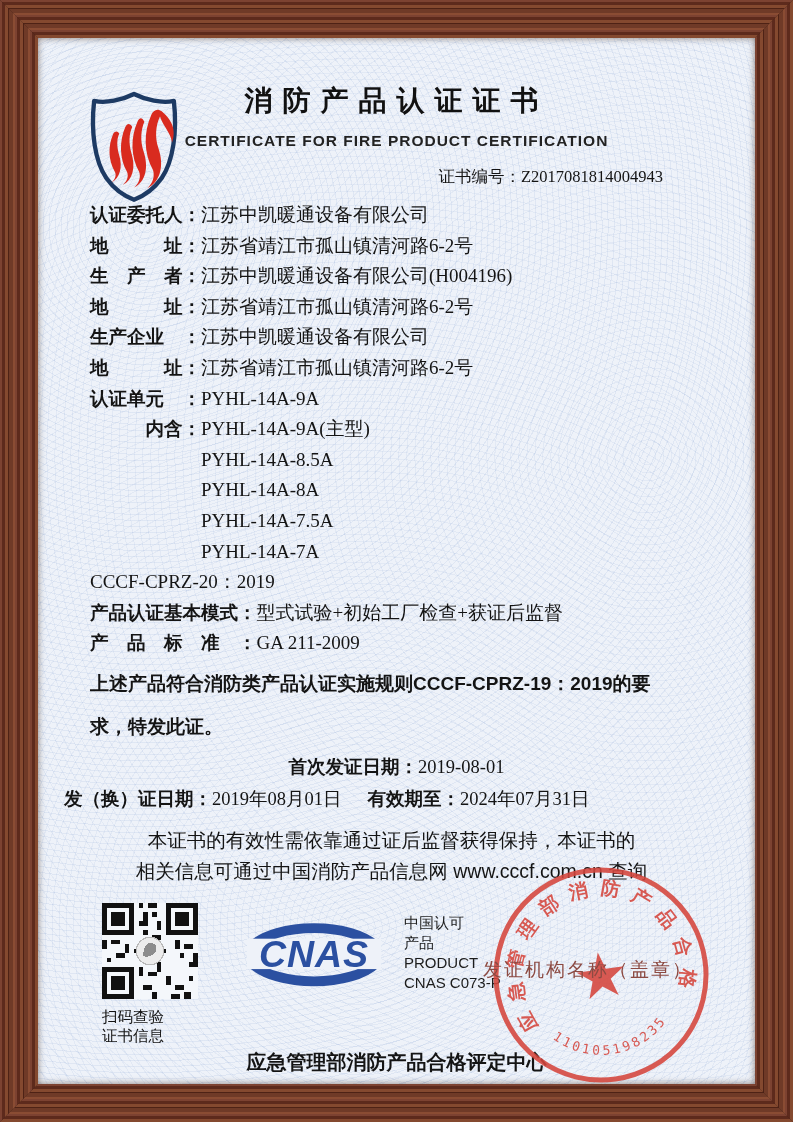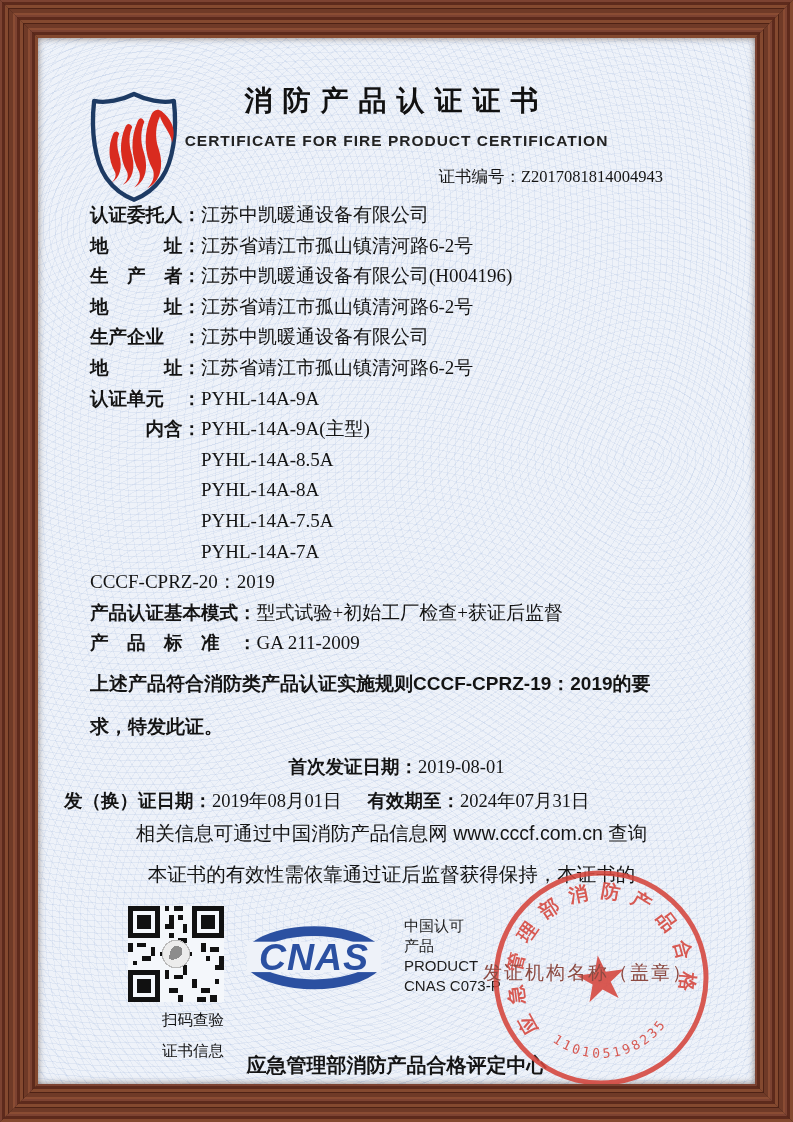--- a/index.html
+++ b/index.html
@@ -52,33 +52,33 @@
   .val{font-size:19px;}
   .statement{
     font-family:"Liberation Sans","DejaVu Sans",sans-serif;
     font-weight:700;font-size:19px;line-height:43px;margin-top:3px;width:590px;
     white-space:normal;
   }
   .first-issue{
     text-align:center;font-size:18.5px;margin-top:4px;line-height:30px;
   }
   .first-issue .b, .issue-line .b{
-    font-family:Liberation Mono, monospace;font-weight:700;margin-top:47px;
+    font-family:Liberation Serif, serif;font-weight:700;margin-top:47px;
   }
   .issue-line{
     font-size:18.5px;margin-left:-26px;margin-top:2px;line-height:31px;white-space:nowrap;
   }
   .issue-line .gap{display:inline-block;width:26px;}
   .notice{
     text-align:center;font-family:"Liberation Sans","DejaVu Sans",sans-serif;
     font-size:19.5px;line-height:31px;margin:10px 0 0 -10px;
   }
   
   .footer-row{position:relative;margin-top:14px;height:148px;}
-  .qr-block{position:absolute;left:24px;top:2px;width:110px;text-align:right;}
+  .qr-block{position:absolute;left:12px;top:2px;width:110px;text-align:left;}
   .qr-caption{font-family:"Liberation Sans","DejaVu Sans",sans-serif;font-size:15.5px;line-height:19px;margin-top:4px;}
   .cnas-block{position:absolute;left:148px;top:8px;display:flex;align-items:center;}
   .cnas-text{margin-left:14px;font-family:"Liberation Sans","DejaVu Sans",sans-serif;
              font-size:15px;line-height:20px;color:#1c1c1c;}
   .seal{position:absolute;right:-8px;top:-36px;width:220px;height:220px;opacity:.88;
         transform:rotate(-8deg);}
   .seal-overlay{
     position:absolute;right:-4px;top:56px;width:238px;text-align:center;
     font-size:19px;letter-spacing:2px;color:#8c4a42;z-index:3;transform:none;
     font-family:"Liberation Serif","DejaVu Serif",serif;
@@ -179,22 +179,22 @@
 
   <div class="statement">上述产品符合消防类产品认证实施规则CCCF-CPRZ-19：2019的要求，特发此证。</div>
 
   <div class="first-issue">
     <span class="b">首次发证日期：</span><span>2019-08-01</span>
   </div>
   <div class="issue-line">
     <span class="b">发（换）证日期：</span><span>2019年08月01日</span><span class="gap"></span><span class="b">有效期至：</span><span>2024年07月31日</span>
   </div>
 
+  <div class="notice">本证书的有效性需依靠通过证后监督获得保持，本证书的</div>
   <div class="notice" style="margin-top:0;">相关信息可通过中国消防产品信息网 www.cccf.com.cn 查询</div>
-  <div class="notice">本证书的有效性需依靠通过证后监督获得保持，本证书的</div>
 
   <div class="footer-row">
 
     <div class="qr-block">
       <svg width="96" height="96" viewBox="0 0 84 84" shape-rendering="crispEdges">
         <rect x="0" y="0" width="84" height="84" fill="#f4f7fb"></rect>
         <g fill="#111">
           <rect x="0" y="0" width="28" height="28"></rect>
             <rect x="56" y="0" width="28" height="28"></rect>
             <rect x="0" y="56" width="28" height="28"></rect>
@@ -236,21 +236,21 @@
             <rect x="76" y="64" width="4" height="4"></rect>
             <rect x="60" y="80" width="8" height="4"></rect>
           <rect x="72" y="78" width="6" height="6"></rect>
             <rect x="28" y="40" width="4" height="4"></rect>
             <rect x="52" y="40" width="4" height="4"></rect>
         </g>
         <circle cx="42" cy="42" r="12" fill="#ececec" stroke="#b9b9b9"></circle>
         <path d="M36 46 C36 38 40 34 44 35 C48 36 49 41 46 44 C43 47 39 48 36 46 Z" fill="#8c8c8c"></path>
       </svg>
       <div class="qr-caption">扫码查验</div>
-      <div class="qr-caption" style="margin-top:12px;">证书信息</div>
+      <div class="qr-caption" style="margin-top:0;">证书信息</div>
     </div>
 
     <div class="cnas-block">
       <svg width="152" height="88" viewBox="0 0 170 96">
         <path d="M16 40 A 76 34 0 0 1 154 40" stroke="#2b50a1" stroke-width="11" fill="none"></path>
         <path d="M16 60 A 76 34 0 0 0 154 60" stroke="#2b50a1" stroke-width="11" fill="none"></path>
         <rect x="10" y="32" width="150" height="34" fill="#eef2f9"></rect>
         <text x="85" y="64" text-anchor="middle" font-family="Liberation Sans, DejaVu Sans, sans-serif" font-size="42" font-weight="bold" font-style="italic" fill="#2b50a1" letter-spacing="1">CNAS</text>
       </svg>
       <div class="cnas-text">

